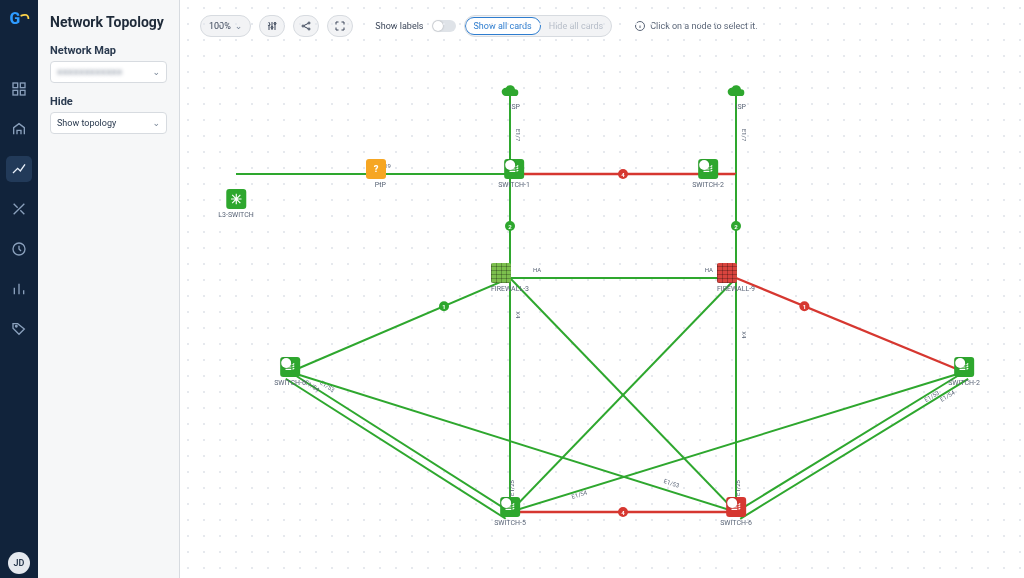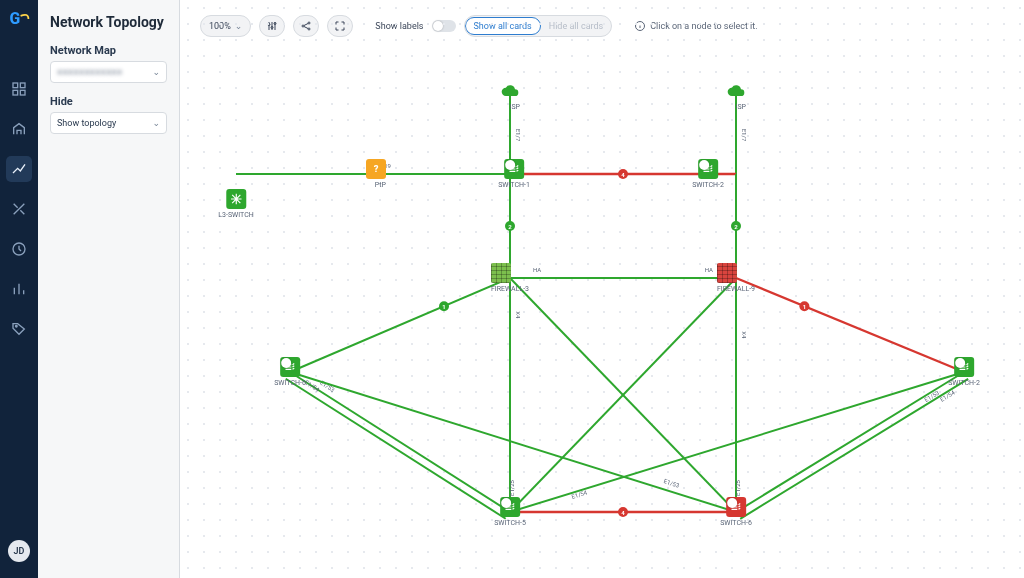--- a/index.html
+++ b/index.html
@@ -16,21 +16,21 @@
   * { box-sizing:border-box; font-family:-apple-system,BlinkMacSystemFont,"Segoe UI",Roboto,Arial,sans-serif; }
   body { margin:0; width:1024px; height:578px; overflow:hidden; background:#fff; color:var(--text); }
 
   
   .rail { position:absolute; left:0; top:0; width:38px; height:100%; background:var(--sidebar-bg); display:flex; flex-direction:column; align-items:center; padding-top:8px; gap:14px; }
   .rail .logo { width:22px; height:22px; border-radius:4px; display:flex; align-items:center; justify-content:center; }
   .rail .logo svg { width:22px; height:22px; }
   .rail .item { width:26px; height:26px; display:flex; align-items:center; justify-content:center; border-radius:5px; color:#8aa0bc; cursor:pointer; }
   .rail .item.active { background:#223a59; color:#e8f0fa; }
   .rail .item svg { width:16px; height:16px; stroke:currentColor; fill:none; stroke-width:2; }
-  .rail .avatar { margin-top:auto; margin-bottom:16px; width:22px; height:22px; border-radius:50%; background:#e5e9ef; color:#2a3a4f; font-size:9px; font-weight:600; display:flex; align-items:center; justify-content:center; }
+  .rail .avatar { margin-top:auto; margin-bottom:4px; width:22px; height:22px; border-radius:50%; background:#e5e9ef; color:#2a3a4f; font-size:9px; font-weight:600; display:flex; align-items:center; justify-content:center; }
 
   
   .panel { position:absolute; left:38px; top:0; width:142px; height:100%; background:var(--panel-bg); border-right:1px solid var(--border); padding:14px 12px; }
   .panel h1 { font-size:14px; font-weight:700; margin:0 0 14px 0; }
   .panel .label { font-size:11px; font-weight:700; color:#2a3a4f; margin-bottom:4px; }
   .panel .select { background:#fff; border:1px solid var(--border); border-radius:4px; height:22px; font-size:9px; display:flex; align-items:center; padding:0 6px; justify-content:space-between; cursor:pointer; color:#2a3a4f; margin-bottom:12px; }
   .panel .select .chev { color:var(--muted); font-size:9px; }
   .panel .select.blur span:first-child { color:transparent; text-shadow:0 0 4px #8892a0; }
 
   

